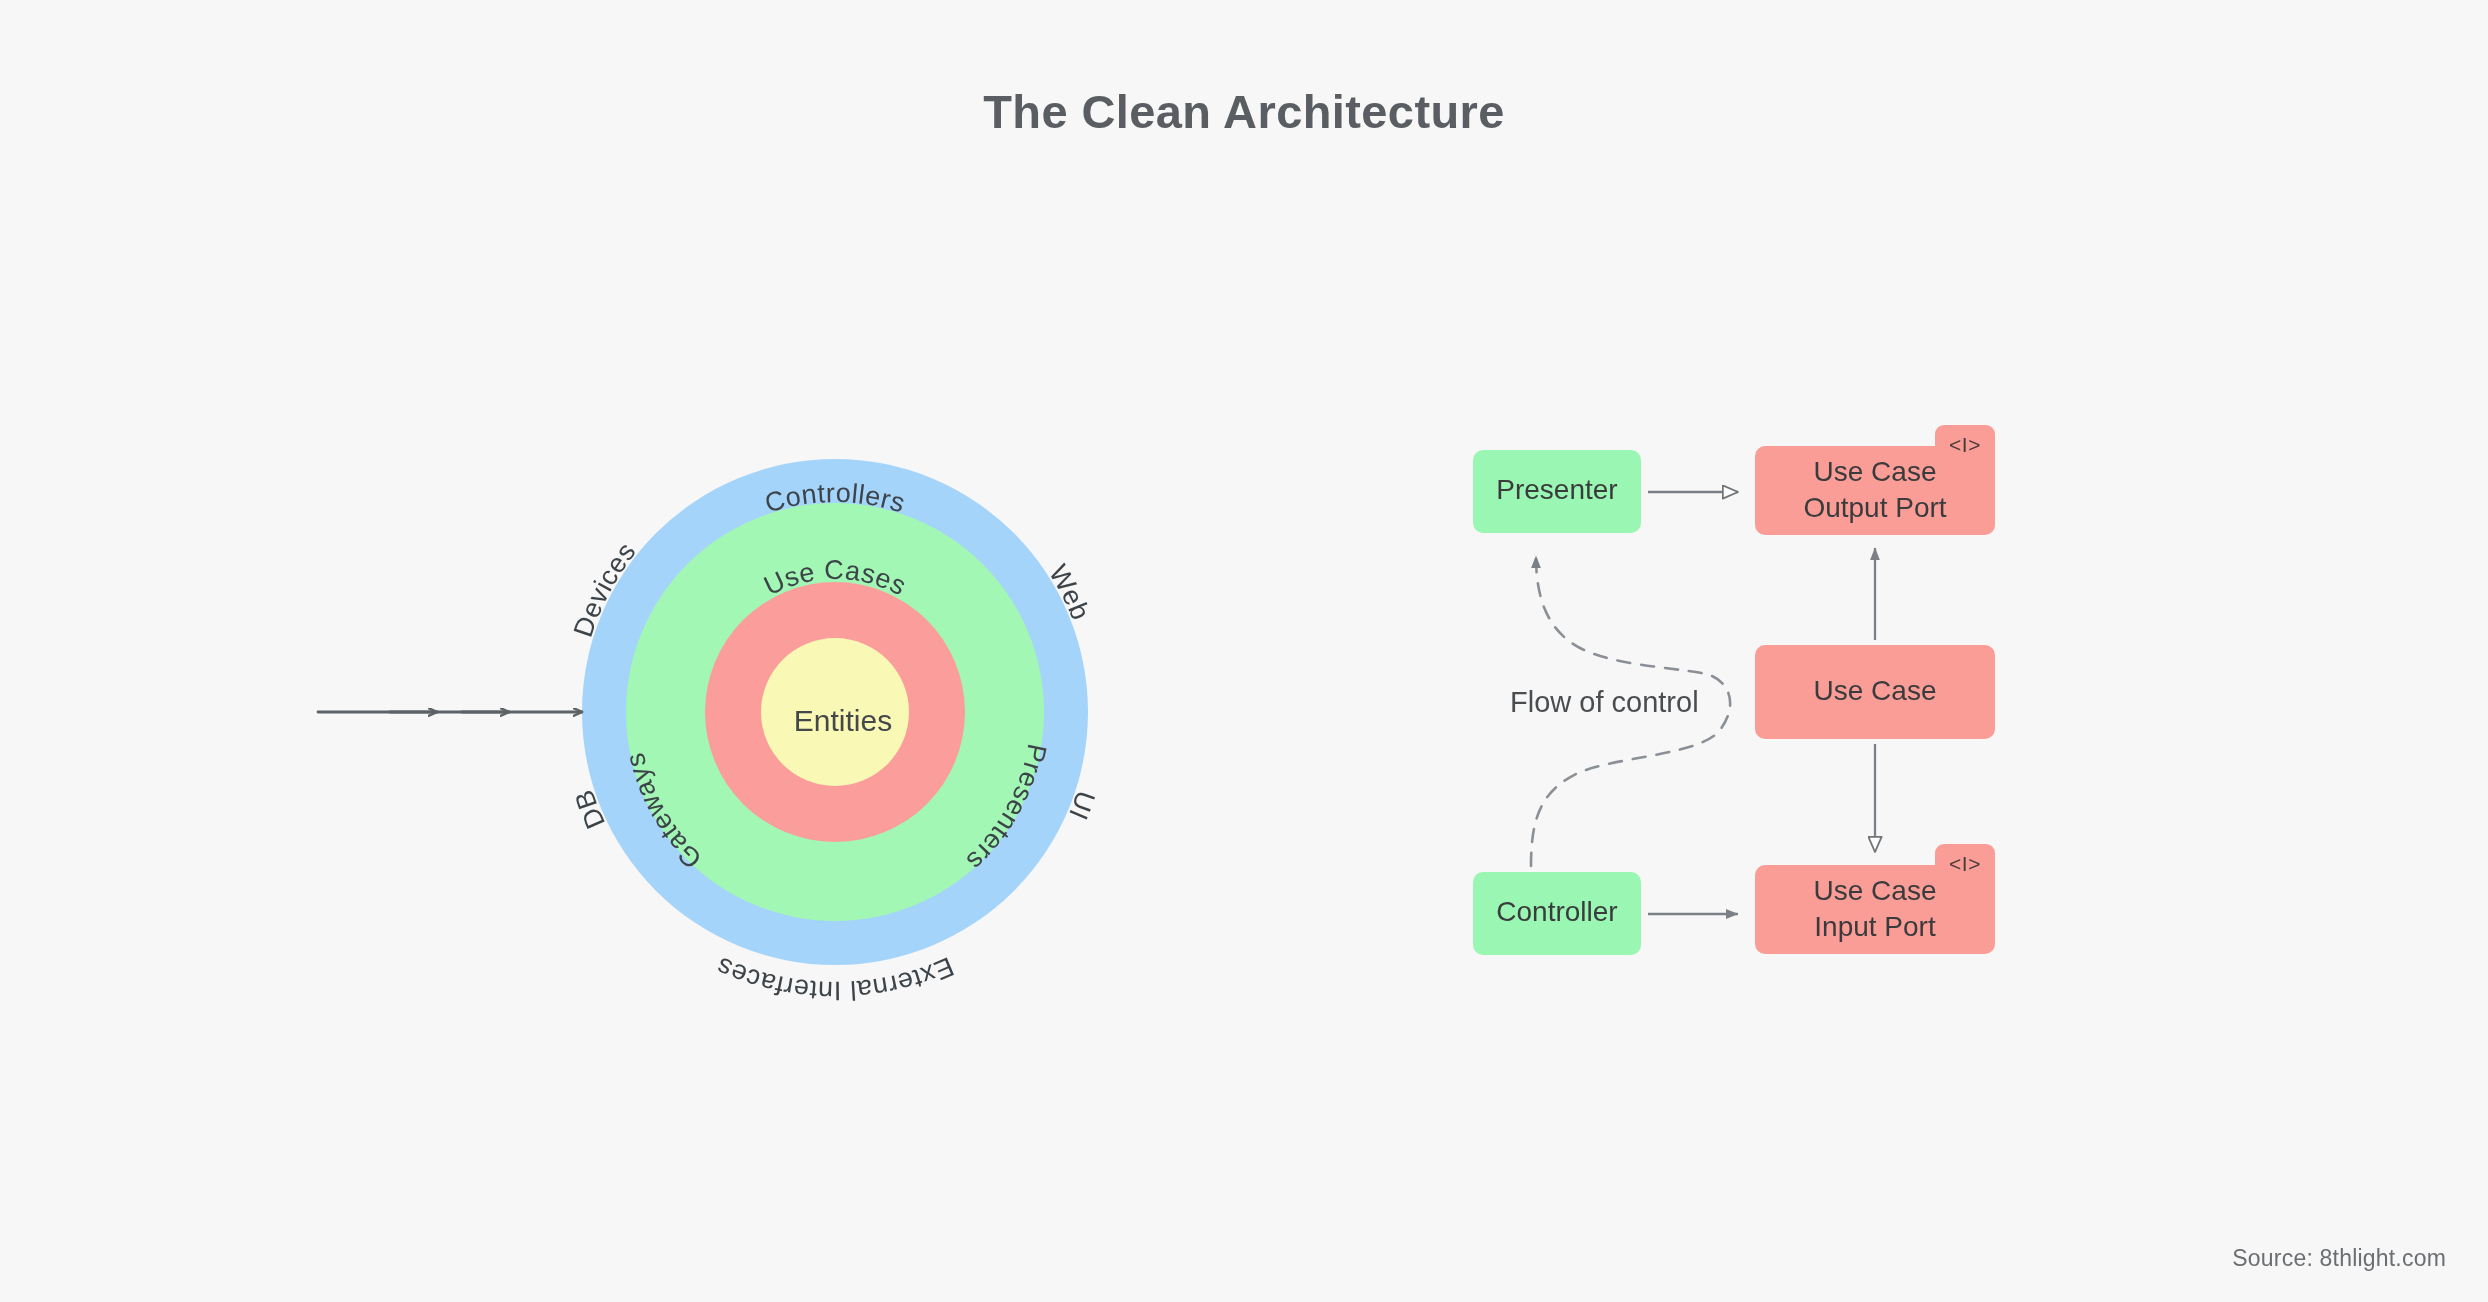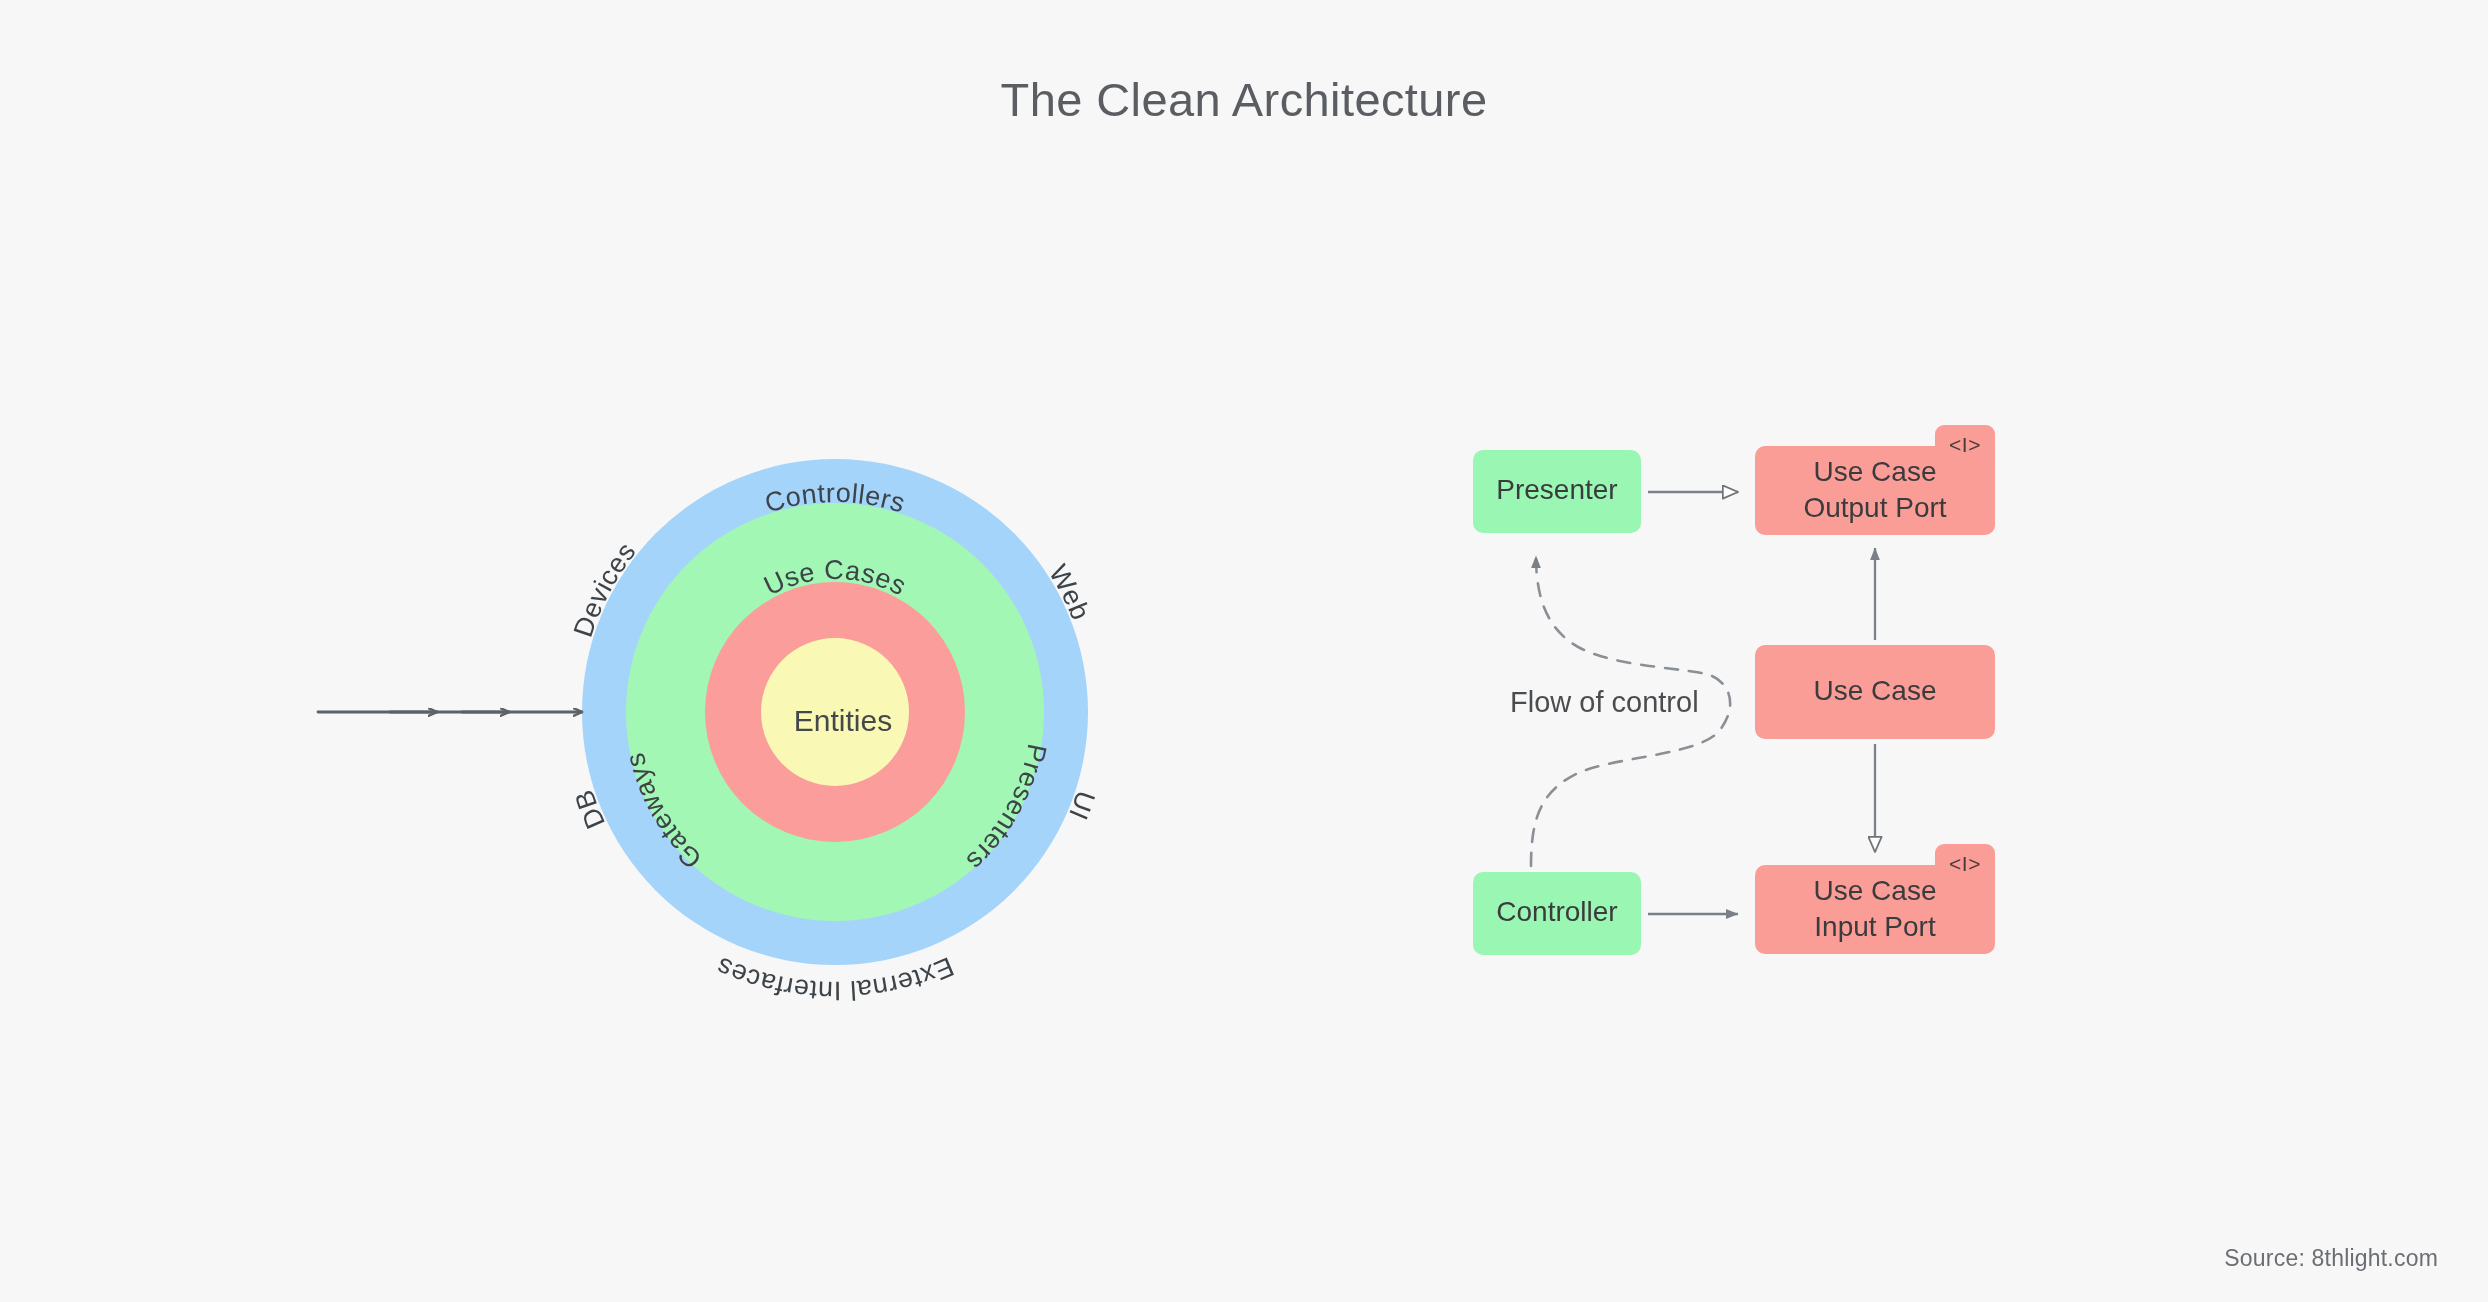--- a/index.html
+++ b/index.html
@@ -10,34 +10,34 @@
   body {
     width: 2488px;
     height: 1302px;
     position: relative;
     overflow: hidden;
     font-family: "Liberation Sans", "DejaVu Sans", sans-serif;
   }
 
   #page-title {
     position: absolute;
-    top: 76px;
+    top: 88px;
     left: 0;
     width: 100%;
     text-align: center;
     font-size: 47px;
-    font-weight: 400;
+    font-weight: 700;
     color: #5a5d61;
     letter-spacing: 0.4px;
     line-height: 1;
   }
 
   #source-note {
     position: absolute;
-    right: 50px;
+    right: 42px;
     bottom: 30px;
     font-size: 23px;
     color: #6b6e72;
     letter-spacing: 0.2px;
   }
 
   #circles-panel {
     position: absolute;
     left: 330px;
     top: 182px;

